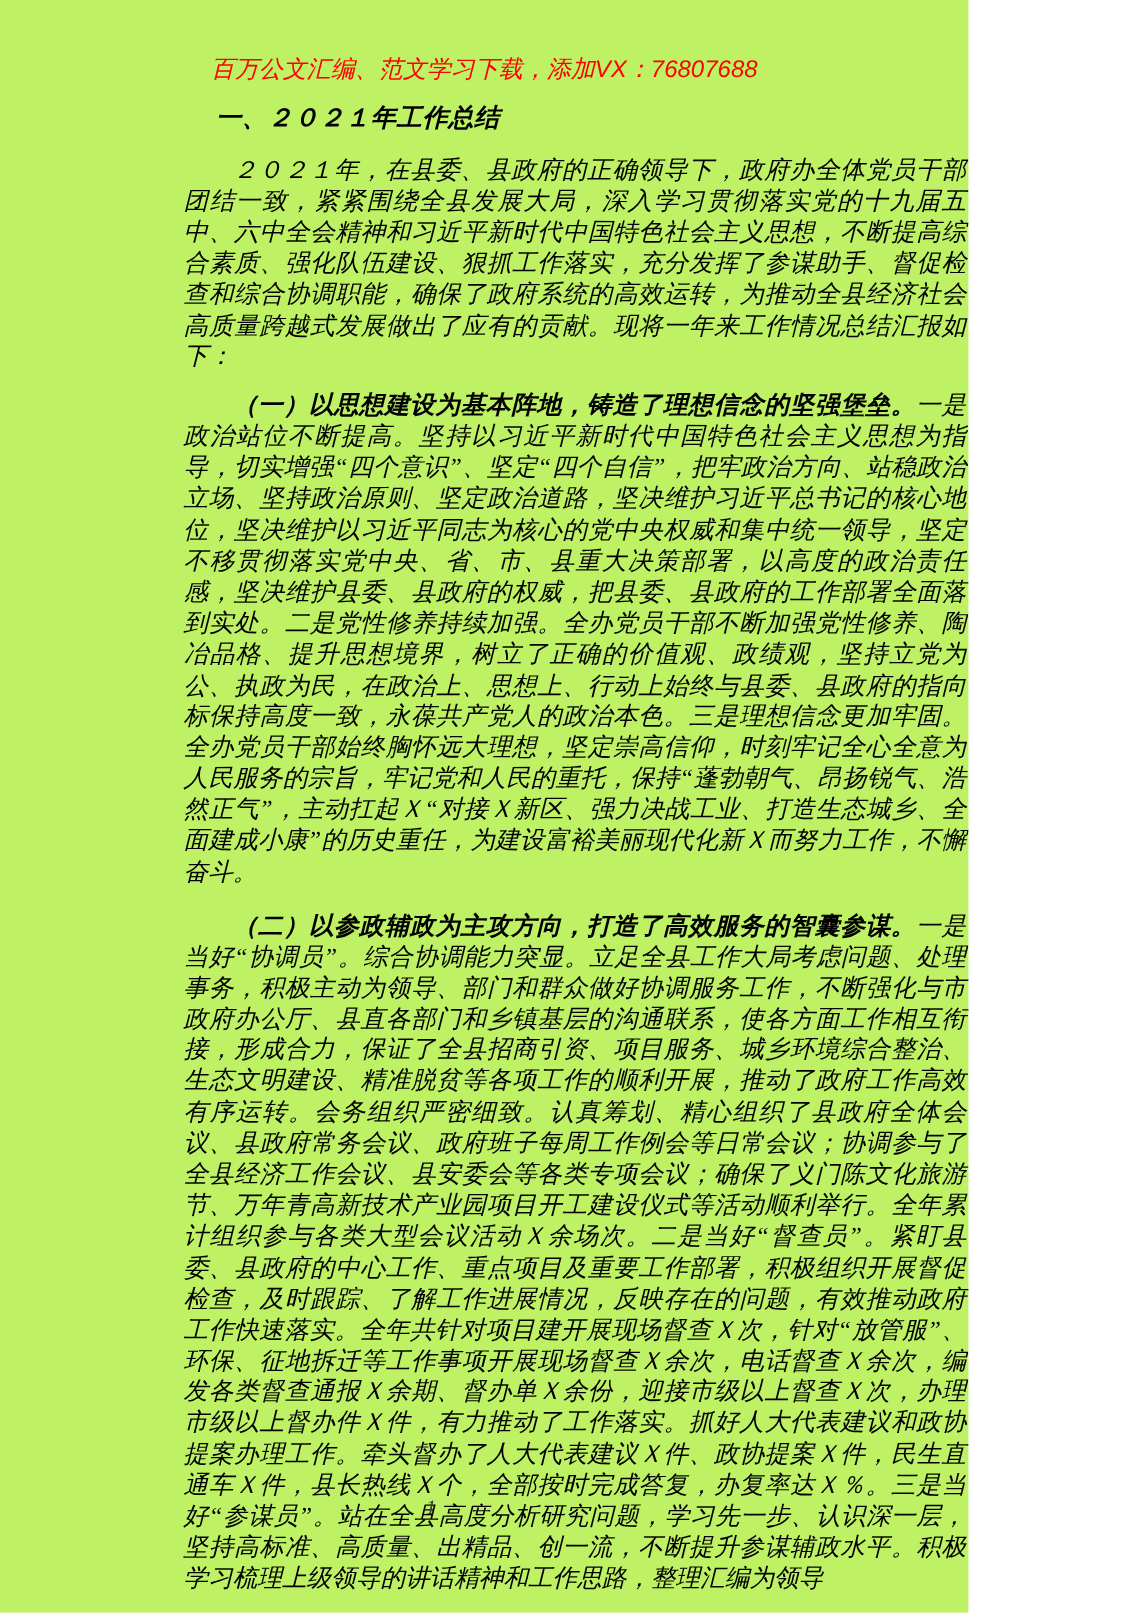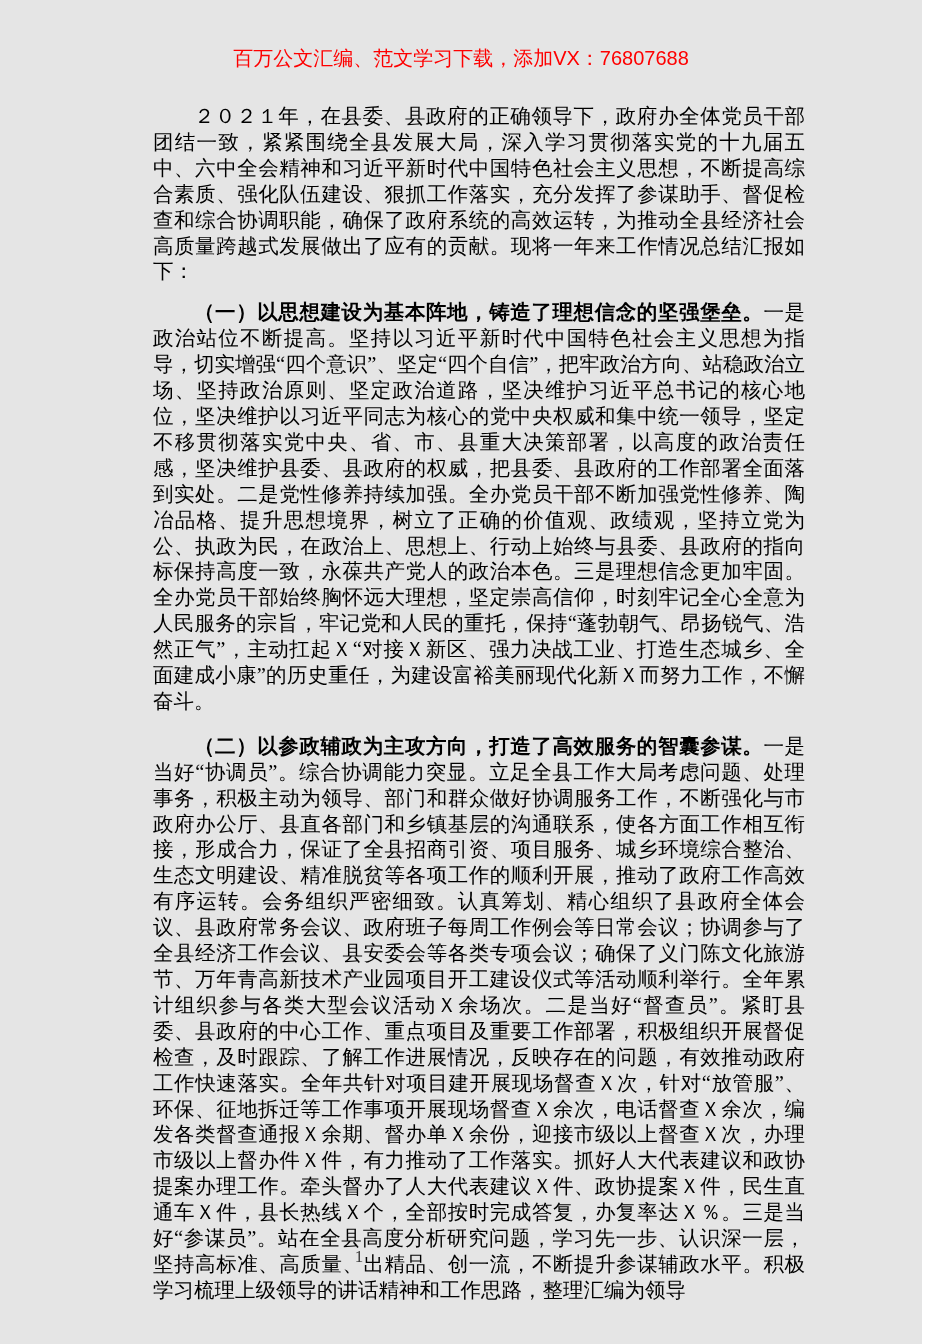--- a/index.html
+++ b/index.html
@@ -1,23 +1,24 @@
 <!DOCTYPE html>
 <html><head>
 <meta charset="utf-8">
 <style>
   html, body { margin: 0; padding: 0; background: #ffffff; }
   .page {
     position: relative;
-    width: 922px;
+    width: 807px;
     height: 1344px;
-    background: #e5e5e5;
+    background: #bef264;
     overflow: hidden;
     color: #000000;
     font-family: "Liberation Serif", "DejaVu Serif", serif;
+    font-style: italic;
   }
   .notice {
     position: absolute;
     top: 45px;
     left: 0;
     width: 100%;
     text-align: center;
     color: #fe0000;
     font-size: 20px;
     line-height: 26px;
@@ -66,20 +67,21 @@
 </style>
 </head>
 <body>
 
 <div class="page">
 
   <div class="notice">百万公文汇编、范文学习下载，添加VX：76807688</div>
 
   <div class="doc">
 
+    <p class="title">一、２０２１年工作总结</p>
 
     <p class="para intro"><span>２０２１年，在县委、县政府的正确领导下，政府办全体党员干部团结一致，紧紧围绕全县发展大局，深入学习贯彻落实党的十九届五中、六中全会精神和习近平新时代中国特色社会主义思想，不断提高综合素质、强化队伍建设、狠抓工作落实，充分发挥了参谋助手、督促检查和综合协调职能，确保了政府系统的高效运转，为推动全县经济社会高质量跨越式发展做出了应有的贡献。现将一年来工作情况总结汇报如下：</span></p>
 
     <p class="para sec1"><span class="lead">（一）以思想建设为基本阵地，铸造了理想信念的坚强堡垒。</span><span>一是政治站位不断提高。坚持以习近平新时代中国特色社会主义思想为指导，切实增强“四个意识”、坚定“四个自信”，把牢政治方向、站稳政治立场、坚持政治原则、坚定政治道路，坚决维护习近平总书记的核心地位，坚决维护以习近平同志为核心的党中央权威和集中统一领导，坚定不移贯彻落实党中央、省、市、县重大决策部署，以高度的政治责任感，坚决维护县委、县政府的权威，把县委、县政府的工作部署全面落到实处。二是党性修养持续加强。全办党员干部不断加强党性修养、陶冶品格、提升思想境界，树立了正确的价值观、政绩观，坚持立党为公、执政为民，在政治上、思想上、行动上始终与县委、县政府的指向标保持高度一致，永葆共产党人的政治本色。三是理想信念更加牢固。全办党员干部始终胸怀远大理想，坚定崇高信仰，时刻牢记全心全意为人民服务的宗旨，牢记党和人民的重托，保持“蓬勃朝气、昂扬锐气、浩然正气”，主动扛起Ｘ“对接Ｘ新区、强力决战工业、打造生态城乡、全面建成小康”的历史重任，为建设富裕美丽现代化新Ｘ而努力工作，不懈奋斗。</span></p>
 
     <p class="para sec2"><span class="lead">（二）以参政辅政为主攻方向，打造了高效服务的智囊参谋。</span><span>一是当好“协调员”。综合协调能力突显。立足全县工作大局考虑问题、处理事务，积极主动为领导、部门和群众做好协调服务工作，不断强化与市政府办公厅、县直各部门和乡镇基层的沟通联系，使各方面工作相互衔接，形成合力，保证了全县招商引资、项目服务、城乡环境综合整治、生态文明建设、精准脱贫等各项工作的顺利开展，推动了政府工作高效有序运转。会务组织严密细致。认真筹划、精心组织了县政府全体会议、县政府常务会议、政府班子每周工作例会等日常会议；协调参与了全县经济工作会议、县安委会等各类专项会议；确保了义门陈文化旅游节、万年青高新技术产业园项目开工建设仪式等活动顺利举行。全年累计组织参与各类大型会议活动Ｘ余场次。二是当好“督查员”。紧盯县委、县政府的中心工作、重点项目及重要工作部署，积极组织开展督促检查，及时跟踪、了解工作进展情况，反映存在的问题，有效推动政府工作快速落实。全年共针对项目建开展现场督查Ｘ次，针对“放管服”、环保、征地拆迁等工作事项开展现场督查Ｘ余次，电话督查Ｘ余次，编发各类督查通报Ｘ余期、督办单Ｘ余份，迎接市级以上督查Ｘ次，办理市级以上督办件Ｘ件，有力推动了工作落实。抓好人大代表建议和政协提案办理工作。牵头督办了人大代表建议Ｘ件、政协提案Ｘ件，民生直通车Ｘ件，县长热线Ｘ个，全部按时完成答复，办复率达Ｘ％。三是当好“参谋员”。站在全县高度分析研究问题，学习先一步、认识深一层，坚持高标准、高质量、出精品、创一流，不断提升参谋辅政水平。积极学习梳理上级领导的讲话精神和工作思路，整理汇编为领导</span></p>
 
   </div>
 
   <div class="page-num">1</div>

